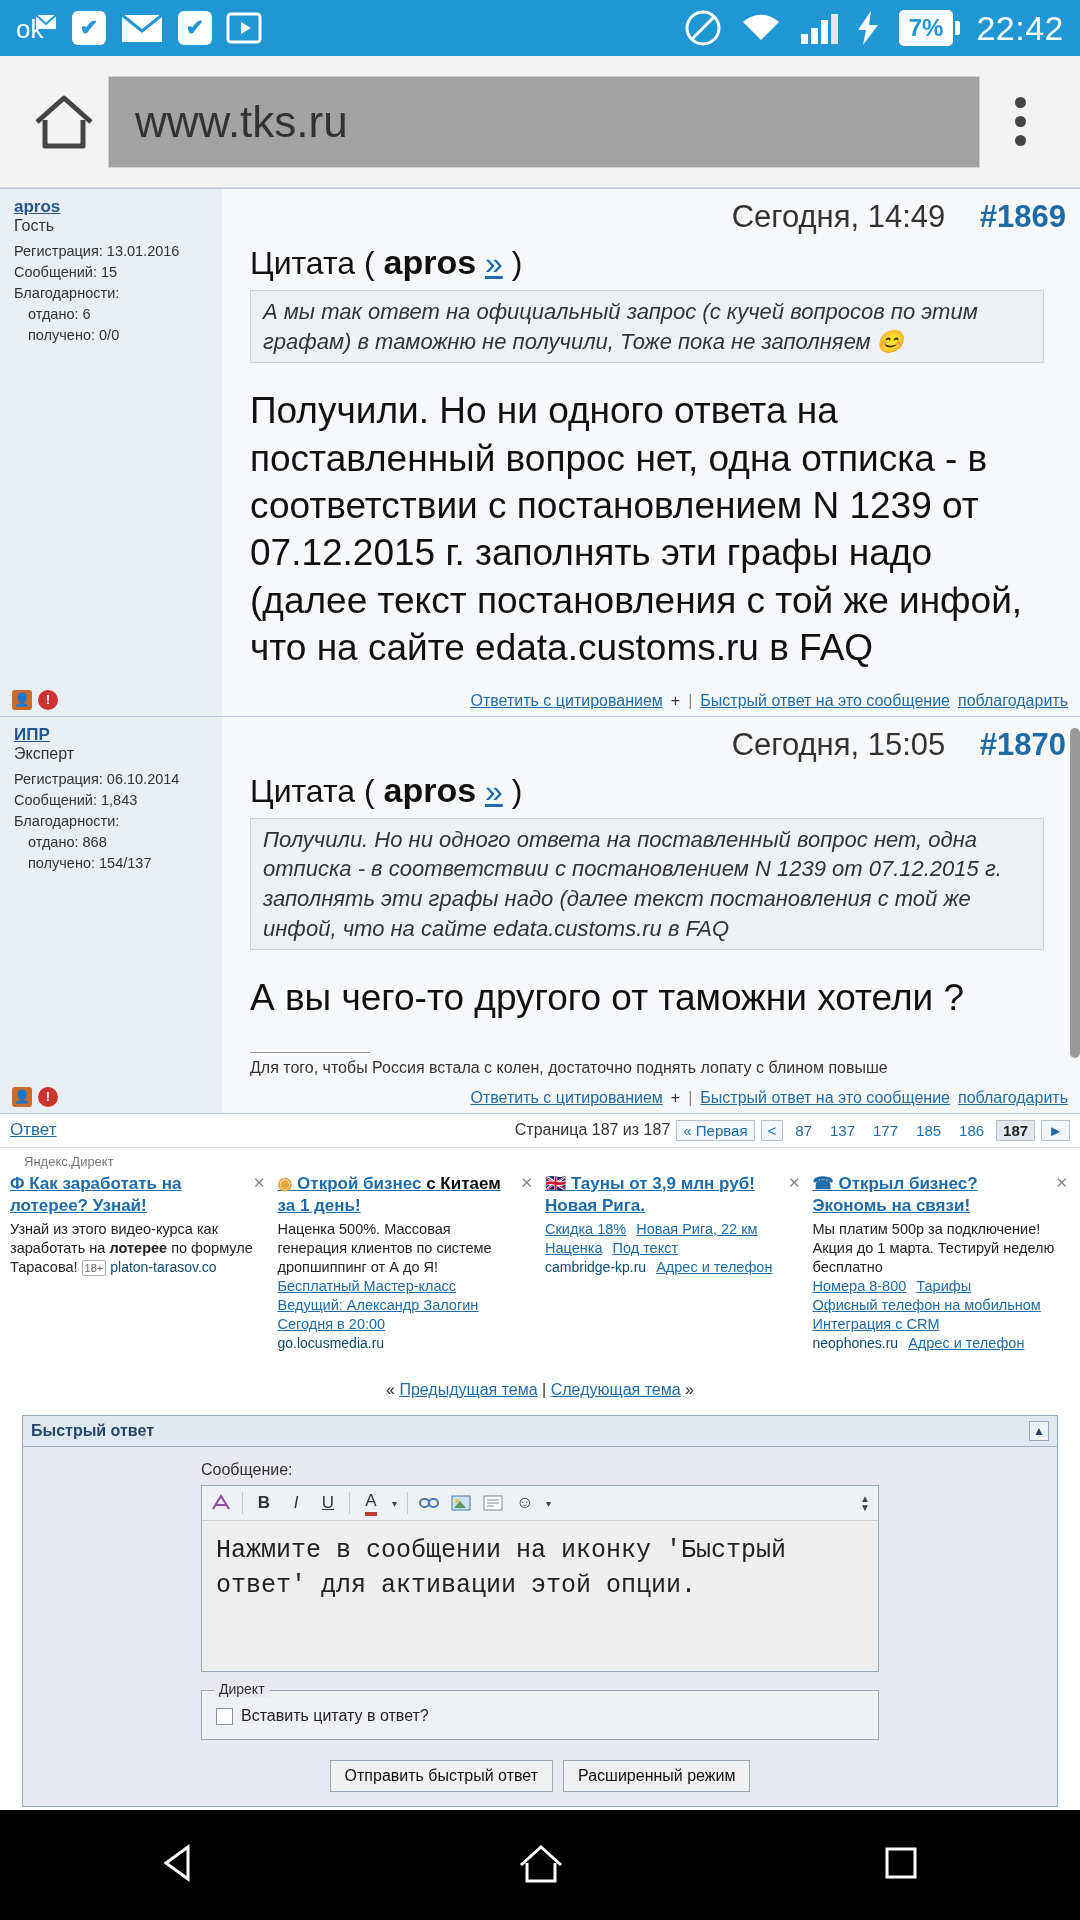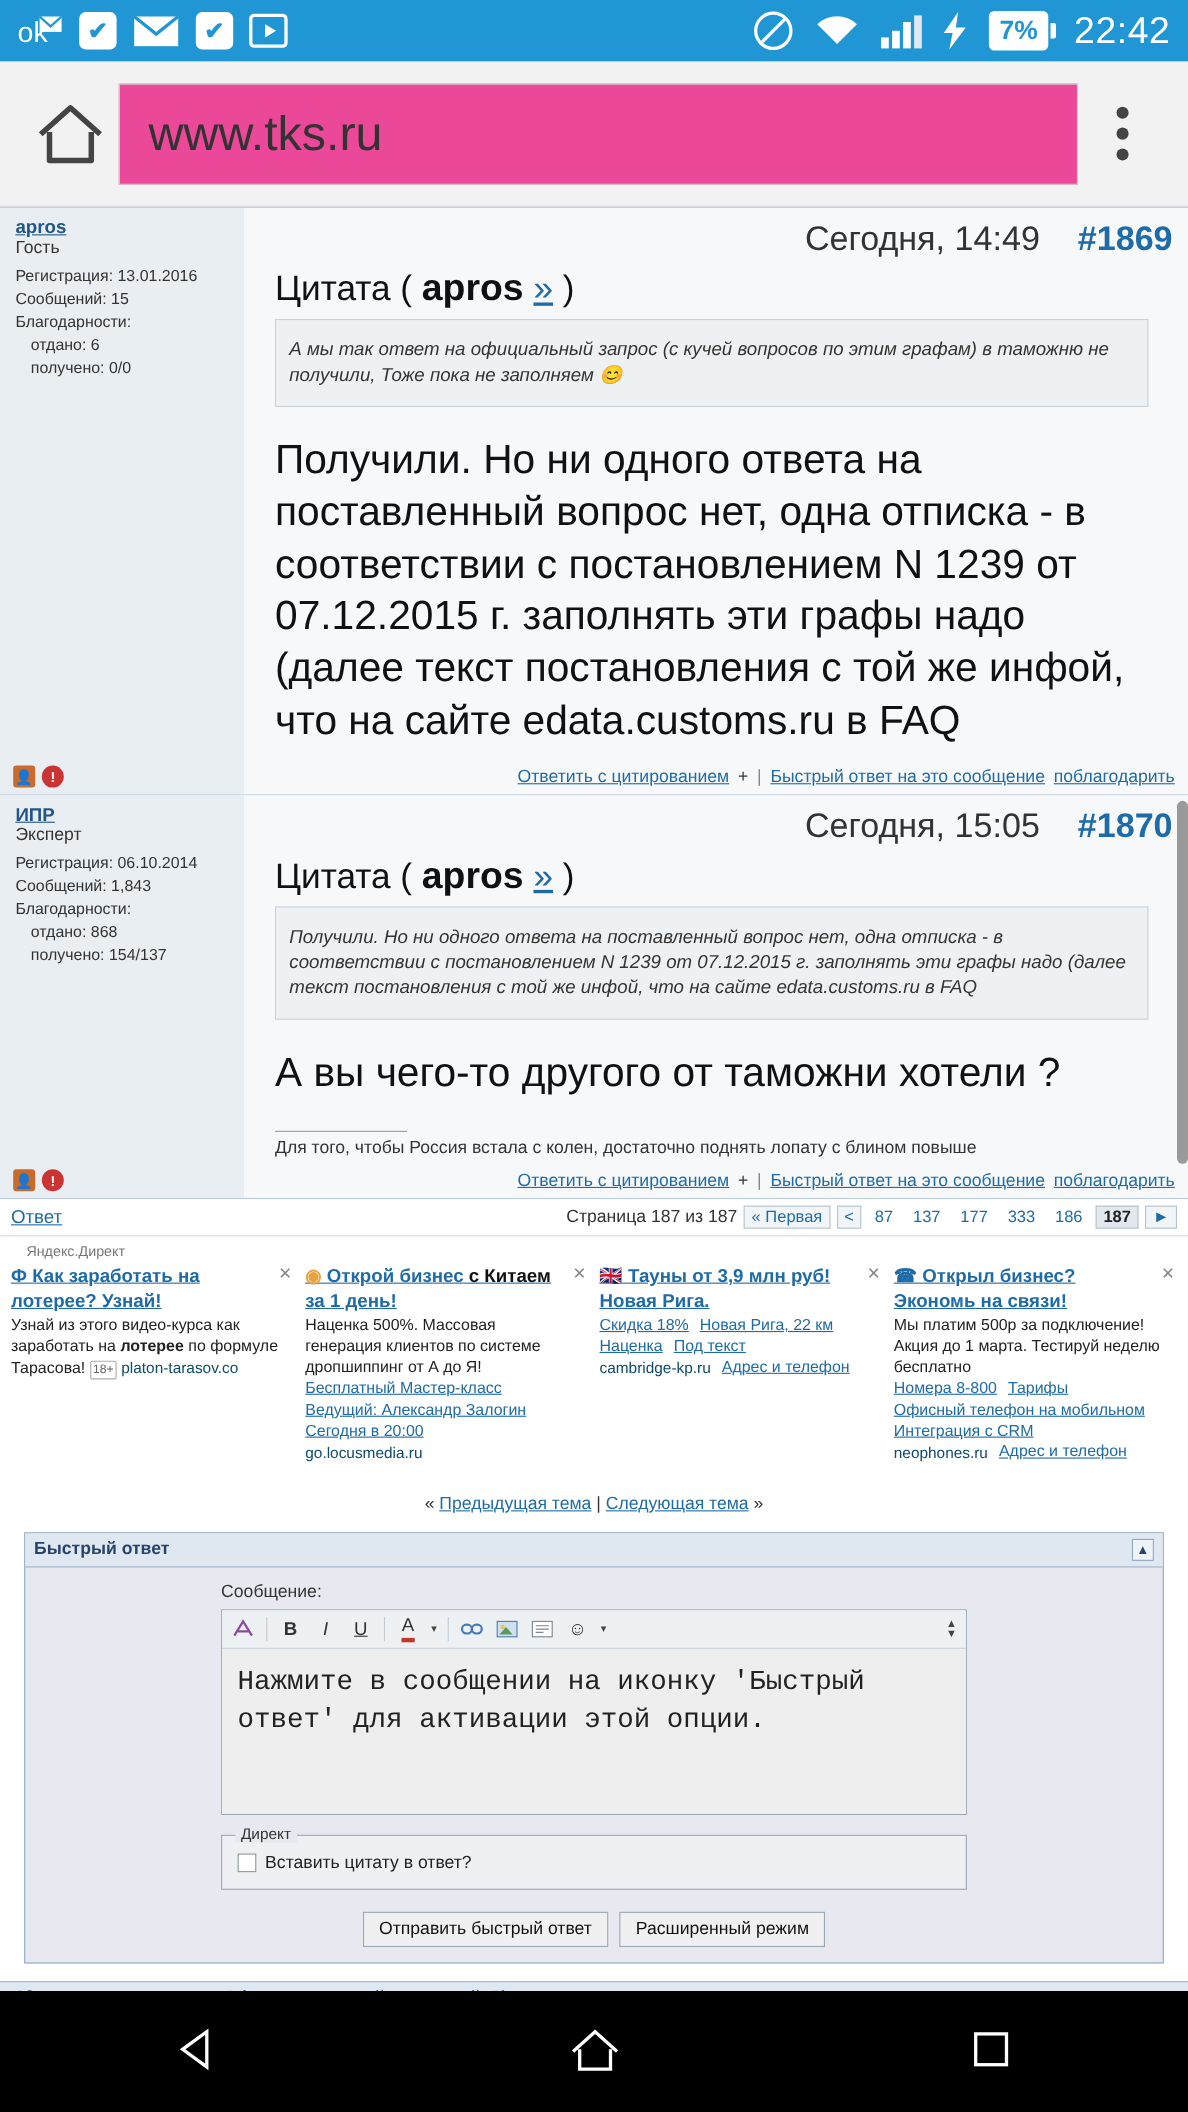--- a/index.html
+++ b/index.html
@@ -31,21 +31,21 @@
   .batt-wrap { display:flex; align-items:center; }
   .batt-cap { width:5px;height:14px;background:#fff;border-radius:0 2px 2px 0;margin-left:2px;}
 
   
   .browserbar {
     height:132px; background:#f2f2f2; display:flex; align-items:center;
     padding:0 20px; border-bottom:1px solid #d6d6d6;
   }
   .home-btn { width:88px; display:flex; align-items:center; justify-content:center; }
   .urlbox {
-    flex:1; height:92px; background:#ec4899; border:1px solid #cfcfcf;
+    flex:1; height:92px; background:#a3a3a3; border:1px solid #cfcfcf;
     display:flex; align-items:center; padding:0 26px;
     font-size:44px; color:#333;
   }
   .menu-dots { width:80px; display:flex; flex-direction:column; align-items:center; gap:8px; }
   .menu-dots i { width:11px;height:11px;background:#444;border-radius:50%; display:block;}
 
   
   .page { background:#ffffff; }
   .post { display:flex; border-top:1px solid #b8c7d9; }
   .post-side {
@@ -64,21 +64,21 @@
   .post-main { flex:1; background:#f6f8f9; padding:0; position:relative; }
   .post-head {
     text-align:right; padding:10px 14px 4px 14px; font-size:31px; color:#333;
   }
   .post-head .pnum { color:#1e6ba8; font-weight:bold; }
   .quote-title { font-size:32px; padding:4px 0 8px 28px; color:#111; }
   .quote-title b { font-size:34px; }
   .quote-title a { color:#1e6ba8; text-decoration:underline; }
   .quote-box {
     background:#eef1f3; border:1px solid #c9d2d9; margin:0 36px 14px 28px;
-    padding:16px 12px; font-size:17px; font-style:italic; color:#333; line-height:1.35;
+    padding:6px 12px; font-size:22px; font-style:italic; color:#333; line-height:1.35;
   }
   .post-body { font-size:37px; line-height:1.28; color:#111; padding:10px 30px 16px 28px; }
   .sig-line { margin:14px 0 6px 28px; width:120px; border-top:1px solid #999;}
   .sig-text { font-size:16px; color:#333; padding:0 28px 8px 28px;}
   .post-foot {
     display:flex; justify-content:flex-end; align-items:center; gap:8px;
     font-size:16px; padding:4px 12px 6px 0; color:#1e6ba8;
   }
   .post-foot a { color:#1e6ba8; text-decoration:underline; }
   .post-foot .plus { color:#333; text-decoration:none;}
@@ -324,21 +324,21 @@
 
   <div class="pagerow">
     <div class="left"><a>Ответ</a></div>
     <div class="right">
       <span>Страница 187 из 187</span>
       <span class="pg">« Первая</span>
       <span class="pg">&lt;</span>
       <span class="pg plain">87</span>
       <span class="pg plain">137</span>
       <span class="pg plain">177</span>
-      <span class="pg plain">333</span>
+      <span class="pg plain">185</span>
       <span class="pg plain">186</span>
       <span class="pg cur">187</span>
       <span class="pg">►</span>
     </div>
   </div>
 
   <div class="adsblock">
     <div class="ad-label">Яндекс.Директ</div>
     <div class="ads">
 

